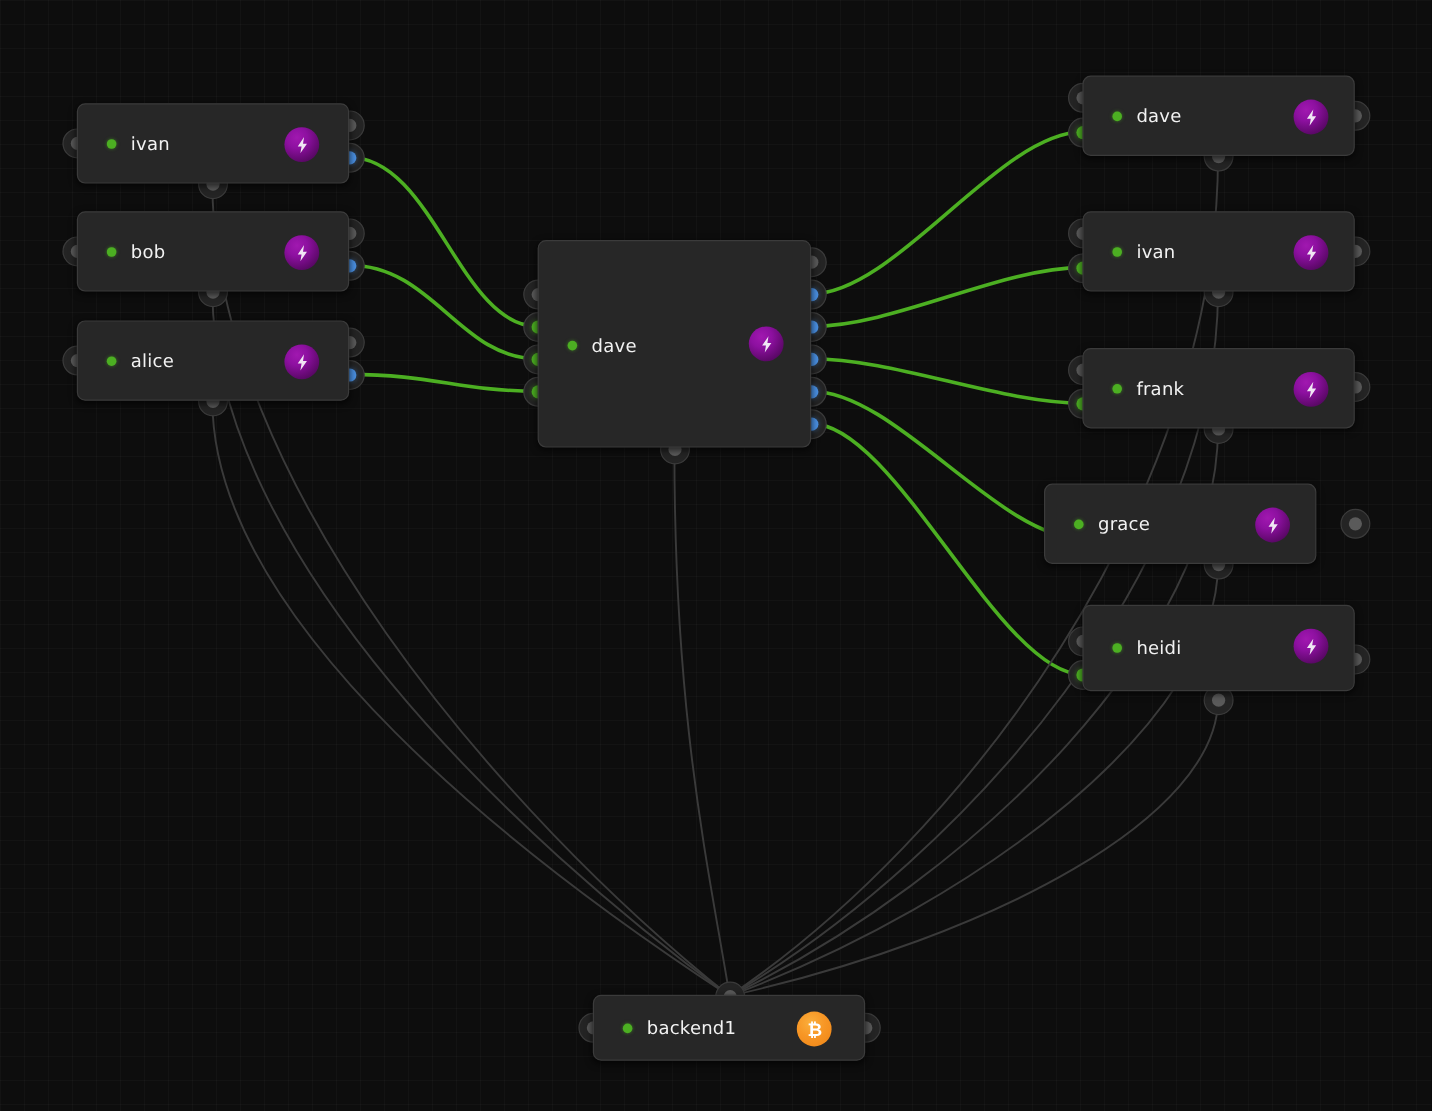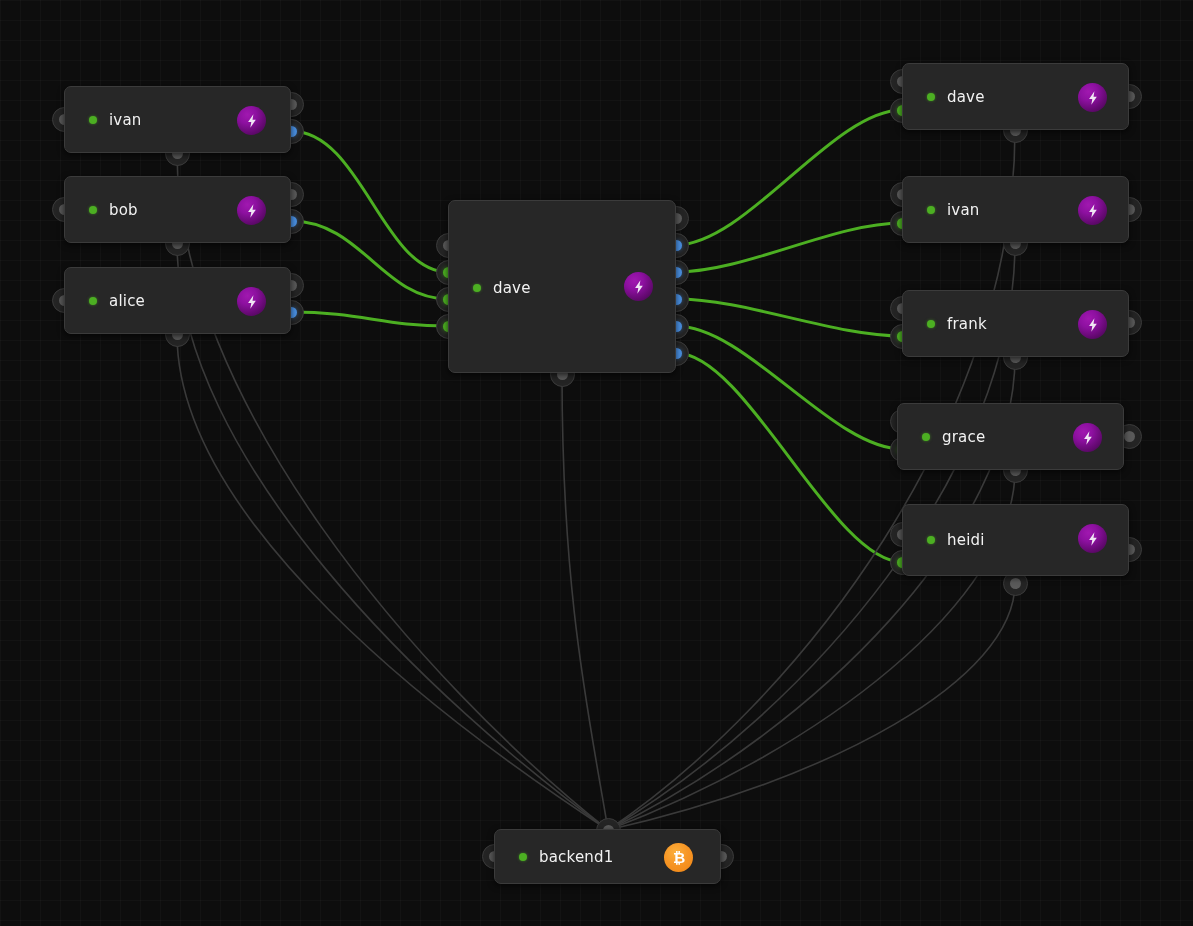--- a/index.html
+++ b/index.html
@@ -330,21 +330,21 @@
         <div class="node-inner">
           <span class="status-dot"></span>
           <span class="node-label">frank</span>
         </div>
         <div class="badge lightning" style="left: 175px; top: 19px;">
           <svg width="16" height="16" viewBox="0 0 16 16" aria-hidden="true">
             <path d="M9.4 1.2 4.1 9.0h3.2l-1.0 5.8 5.5-8.0H8.5z" fill="#f0e6f4"></path>
           </svg>
         </div>
       </div>
-      <div class="node" style="left: 897px; top: 403px; width: 227px; height: 67px;">
+      <div class="node" style="left: 870px; top: 403px; width: 227px; height: 67px;">
         <div class="node-inner">
           <span class="status-dot"></span>
           <span class="node-label">grace</span>
         </div>
         <div class="badge lightning" style="left: 175px; top: 19px;">
           <svg width="16" height="16" viewBox="0 0 16 16" aria-hidden="true">
             <path d="M9.4 1.2 4.1 9.0h3.2l-1.0 5.8 5.5-8.0H8.5z" fill="#f0e6f4"></path>
           </svg>
         </div>
       </div>

